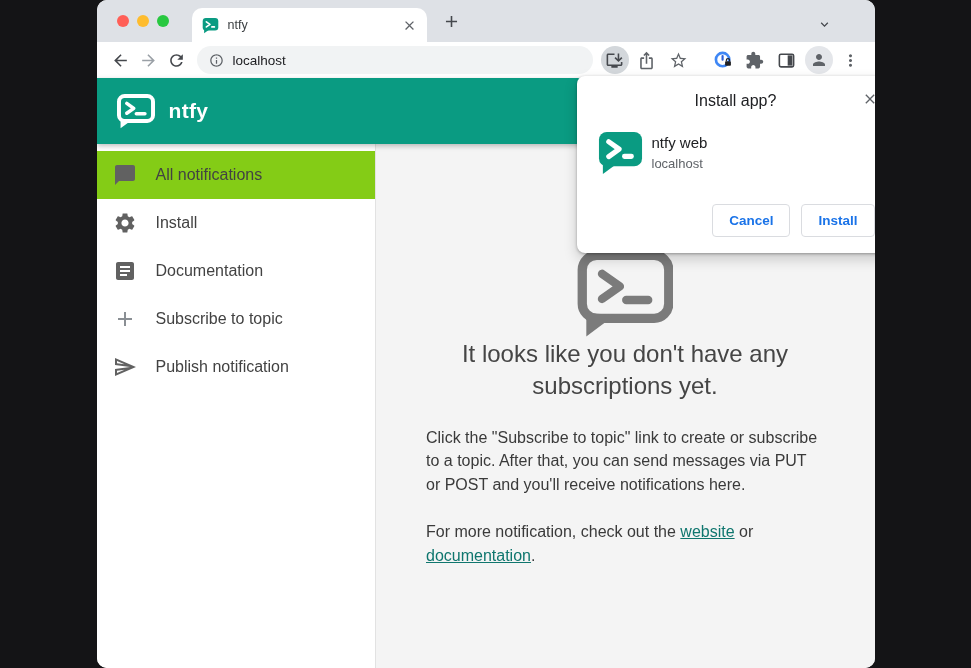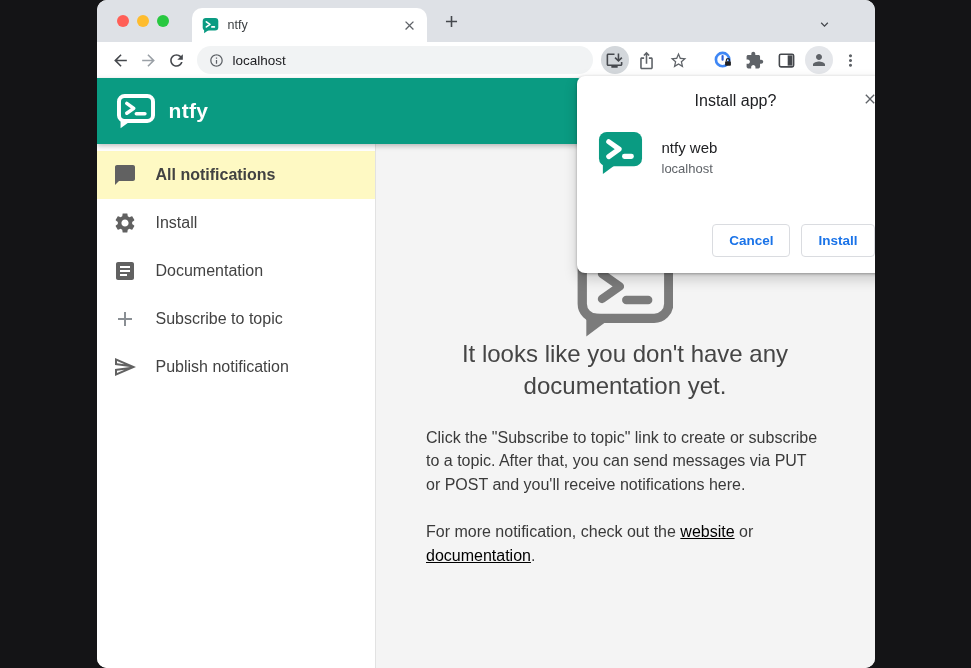--- a/index.html
+++ b/index.html
@@ -48,45 +48,45 @@
   .spacer { flex:1; }
   .hbtn { background:none; border:none; color:#fff; font-family:inherit; font-size:14px; font-weight:bold;
     letter-spacing:.6px; cursor:default; }
   .hbtn.signin { margin-right:22px; }
   .hbtn.signup { border:1px solid rgba(255,255,255,.85); border-radius:5px; padding:10px 27px; }
 
   
   .body-area { display:flex; height:524px; }
   .sidebar { width:279px; background:#fff; border-right:1px solid #e2e2e2; padding-top:7px; }
   .s-item { height:48px; display:flex; align-items:center; padding:0 16px; gap:19px; font-size:16px; color:#424242; cursor:default; }
-  .s-item.selected { background:#fef9c3;font-weight:bold; }
+  .s-item.selected { background:#84cc16; }
   .s-item .s-ic { width:24px; height:24px; color:#616161; display:inline-flex; }
   .s-item .s-ic svg { width:24px; height:24px; }
   .s-item .s-ic.lighter { color:#8a8f94; }
 
   .main { flex:1; background:#f4f4f4; }
   .content { width:398px; margin:106px auto 0; }
   .biglogo { display:block; margin:0 auto; width:97px; height:74px; color:#7b7b7b; }
   .headline { margin:14px 0 0; font-size:24px; font-weight:normal; color:#454545; text-align:center; line-height:1.33; }
   .content p { font-size:16px; color:#3a3a3a; line-height:1.47; margin:24px 0 0; }
-  .content a { color:#000000; text-decoration:underline; cursor:pointer; }
+  .content a { color:#0f766e; text-decoration:underline; cursor:pointer; }
 
   
   .dialog { position:absolute; left:480px; top:76px; width:318px; background:#fff; border-radius:8px;
     box-shadow:0 1px 3px rgba(0,0,0,.3), 0 6px 14px rgba(0,0,0,.18); padding:16px 20px 16px; z-index:10; }
   .dlg-title { font-size:16px; color:#202124;text-align:center; }
   .dlg-close { position:absolute; right:14px; top:12px; width:22px; height:22px; color:#5f6368; }
   .dlg-close svg { width:16px; height:16px; }
-  .dlg-row { display:flex; margin-top:19px; gap:18px; align-items:flex-end; }
+  .dlg-row { display:flex; margin-top:19px; gap:8px; align-items:center; }
   .dlg-appicon { width:47px; height:47px; flex:0 0 auto; }
   .dlg-appname { font-size:15px; color:#202124; }
   .dlg-apporigin { font-size:13px; color:#5f6368; margin-top:5px; }
   .dlg-actions { display:flex; justify-content:flex-end; gap:11px; margin-top:28px; }
   .dlg-btn { background:#fff; border:1px solid #dadce0; border-radius:4px; color:#1a73e8;
-    font-family:inherit; font-size:13.5px; font-weight:bold; padding:8px 16px; min-width:70px; cursor:default;margin-top:20px; }
+    font-family:inherit; font-size:13.5px; font-weight:bold; padding:8px 16px; min-width:70px; cursor:default; }
 </style>
 </head>
 <body>
 
 <div class="window">
 
   <div class="tabstrip">
     <div class="traffic">
       <span class="light red"></span>
       <span class="light yellow"></span>
@@ -257,21 +257,21 @@
     <main class="main">
       <div class="content">
         <span class="biglogo" style="display:block;margin:0 auto;width:97px;">
           <svg viewBox="0 0 24 22">
               <rect x="1.3" y="1.3" width="21.4" height="15.6" rx="3.6" fill="none" stroke="currentColor" stroke-width="2.3"></rect>
               <path d="M2.3 15.6 L2.3 21.4 L9.4 16.1 Z" fill="currentColor"></path>
               <path d="M6.2 5.9 L10.6 9 L6.2 12.1" stroke="currentColor" stroke-width="2.1" fill="none" stroke-linecap="round" stroke-linejoin="round"></path>
               <line x1="12.2" y1="12.4" x2="17.6" y2="12.4" stroke="currentColor" stroke-width="2.1" stroke-linecap="round"></line>
             </svg>
         </span>
-        <h2 class="headline">It looks like you don't have any documentation yet.</h2>
+        <h2 class="headline">It looks like you don't have any subscriptions yet.</h2>
         <p>Click the "Subscribe to topic" link to create or subscribe to a topic. After that, you can send messages via PUT or POST and you'll receive notifications here.</p>
         <p><span>For more notification, check out the </span><a>website</a><span> or </span><a>documentation</a><span>.</span></p>
       </div>
     </main>
   </div>
 
   <div class="dialog">
     <div class="dlg-title">Install app?</div>
     <button class="icon-btn dlg-close">
       <svg viewBox="0 0 24 24" fill="currentColor">

